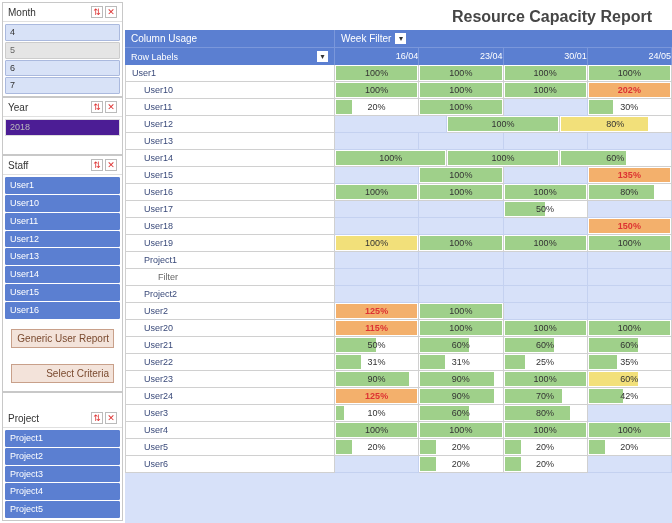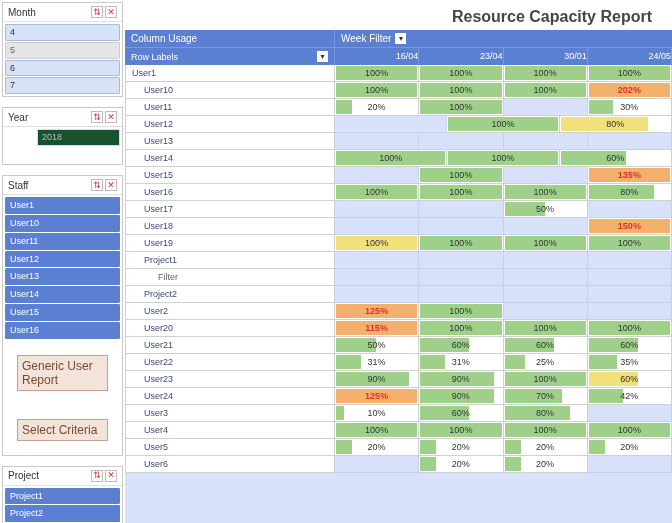--- a/index.html
+++ b/index.html
@@ -1,40 +1,40 @@
 <!DOCTYPE html>
 <html><head>
 <meta charset="utf-8">
 <style>
   * { box-sizing: border-box; margin: 0; padding: 0; font-family: Arial, sans-serif; }
   body { background: #f5f5f5; font-size: 10px; width: 672px; height: 523px; overflow: hidden; }
   
   .app { display: flex; height: 100%; }
   
   
-  .sidebar { width: 125px; background: #fff; display: flex; flex-direction: column; gap: 10px; padding: 2px; }
+  .sidebar { width: 125px; background: #fff; display: flex; flex-direction: column; gap: 0; padding: 2px; }
   
   .slicer { border: 1px solid #c8c8c8; background: #fff; display: flex; flex-direction: column; }
   .slicer-head { display: flex; align-items: center; justify-content: space-between; padding: 3px 5px; border-bottom: 1px solid #e0e0e0; font-size: 10px; }
   .slicer-head .title { font-weight: normal; color: #333; }
   .slicer-icons { display: flex; gap: 2px; }
   .slicer-icons span { width: 12px; height: 12px; border: 1px solid #bbb; background: #fff; display: inline-flex; align-items: center; justify-content: center; color: #d33; font-size: 9px; line-height: 1; }
   .slicer-body { padding: 2px; display: flex; flex-direction: column; gap: 1px; overflow: hidden; }
   
   .slicer-item { border: 1px solid #5b7fd1; background: #5b7fd1; color: #fff; padding: 2px 4px; font-size: 9px; line-height: 1.2; border-radius: 1px; cursor: pointer; white-space: nowrap; overflow: hidden; text-overflow: ellipsis; }
   .slicer-item.light { background: #d8e2f7; color: #333; border-color: #aab9de; }
-  .slicer-item.dim  { background: #14532d; color: #bbb; border-color: #ddd; margin-left: 32px; }
+  .slicer-item.dim  { background: #4c1d95; color: #bbb; border-color: #ddd; }
   .slicer-item.shade { background: #e5e5e5; color: #666; border-color: #ccc; }
   
-  .slicer-btn { margin: 14px; border: 1px solid #c8a08a; background: #f3e3da; color: #7a4a2f; padding: 3px 4px; font-size: 12px; text-align: left; cursor: pointer; }
+  .slicer-btn { margin: 8px; border: 1px solid #c8a08a; background: #f3e3da; color: #7a4a2f; padding: 3px 4px; font-size: 10px; text-align: right; cursor: pointer; }
   
   .s-month { flex: 0 0 78px; }
   .s-year  { flex: 0 0 58px; }
   .s-staff { flex: 0 0 200px; }
-  .s-project { flex: 1; }
+  .s-project { flex: 1; justify-content: flex-end; }
   
   
   .main { flex: 1; background: #d7e1f9; display: flex; flex-direction: column; }
   .report-title { text-align: right; padding: 8px 20px 4px 0; font-size: 16px; font-weight: bold; color: #464646; background: #fff; }
   
   .pivot-head1 { display: flex; background: #5b7fd1; color: #fff; font-size: 10px; }
   .pivot-head1 .corner { width: 210px; padding: 3px 6px; border-right: 1px solid #7a97db; }
   .pivot-head1 .across { flex: 1; padding: 3px 6px; display: flex; align-items: flex-start; gap: 4px; }
   .drop { width: 11px; height: 11px; background: #fff; color: #333; display: inline-flex; align-items: center; justify-content: center; font-size: 8px; line-height: 1; }
   

